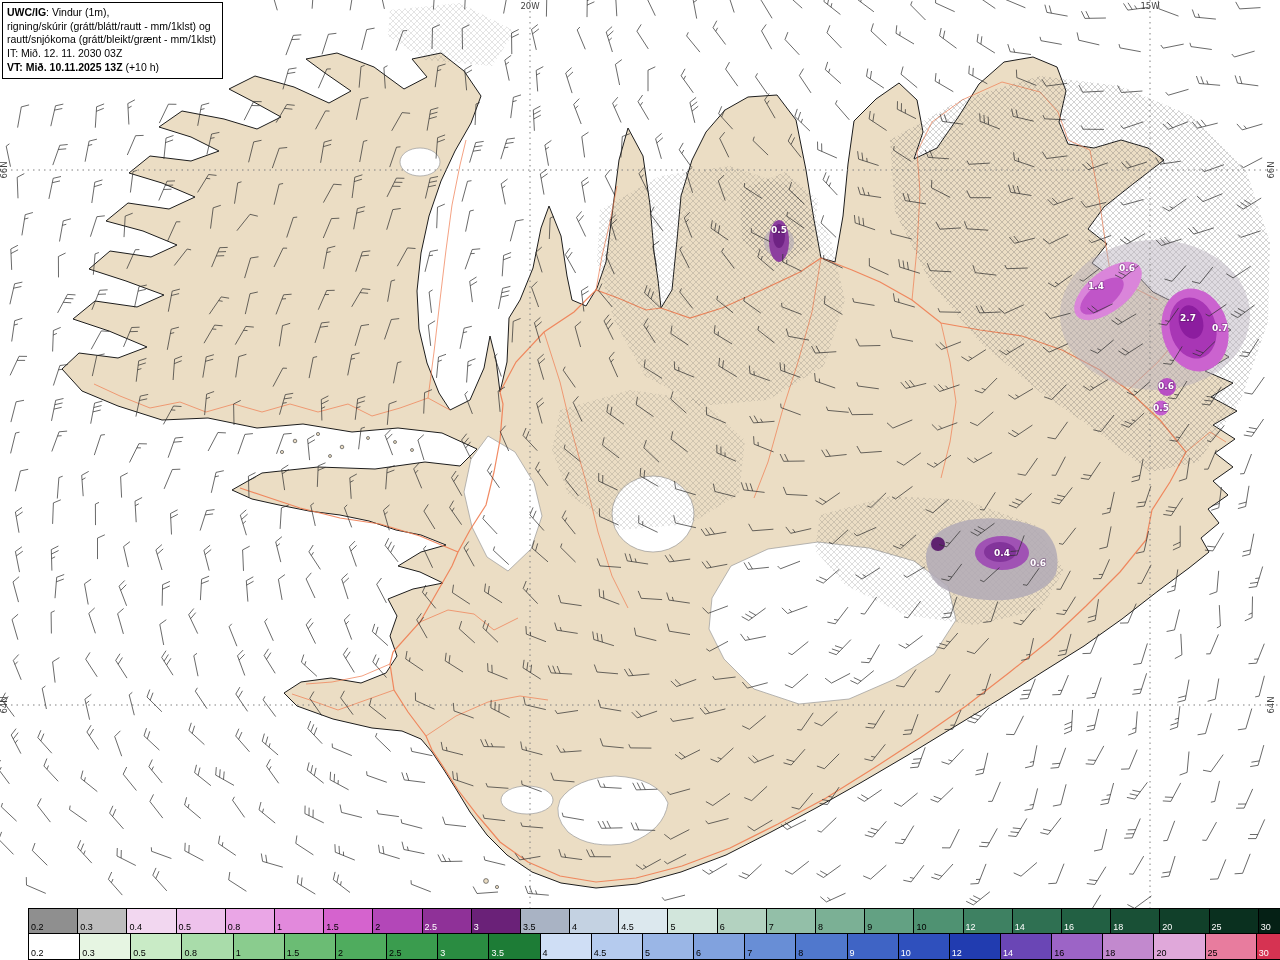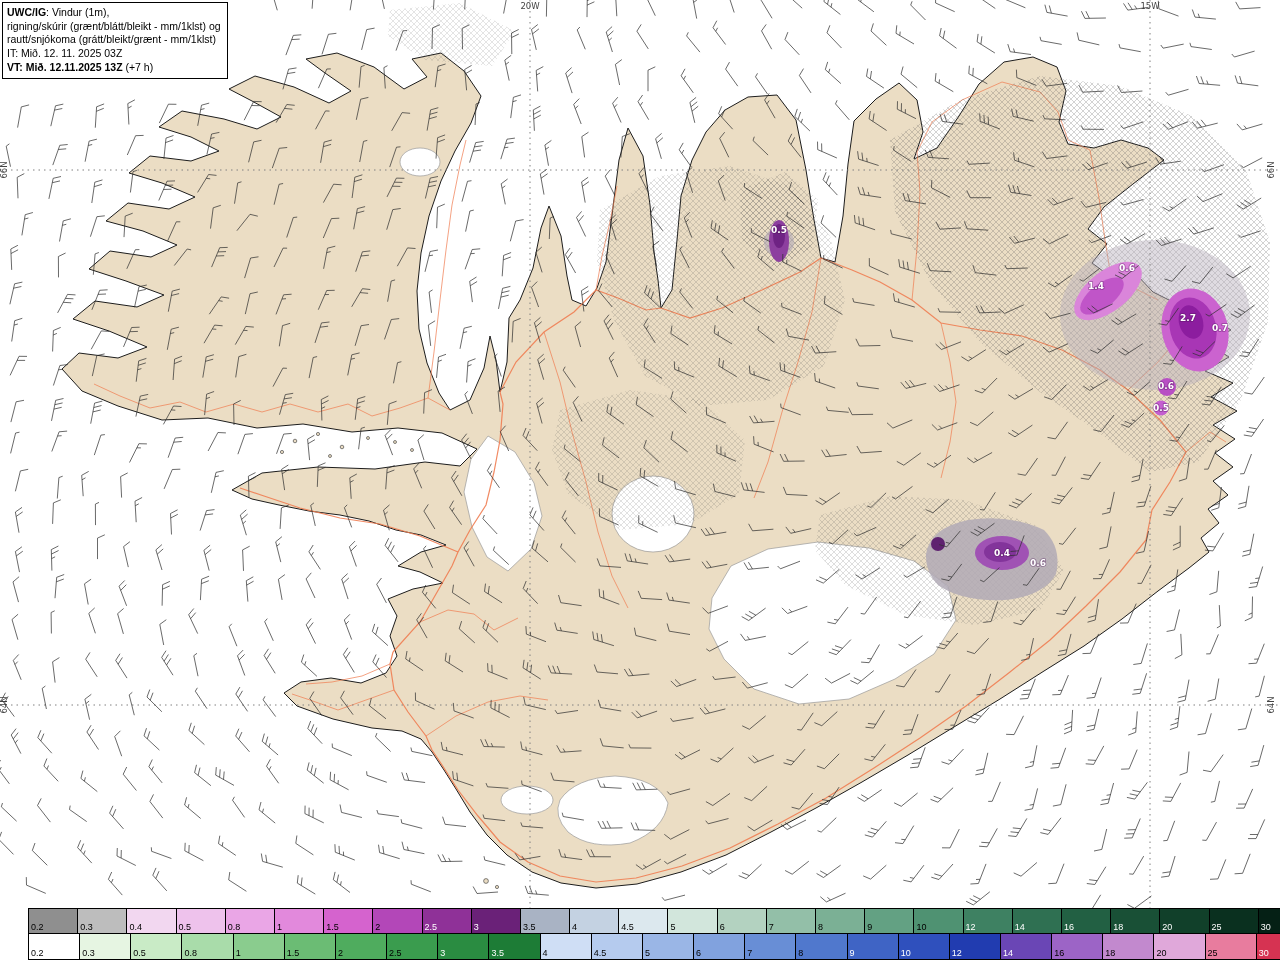--- a/index.html
+++ b/index.html
@@ -38,24 +38,24 @@
   .legend-row .cell span{position:absolute;left:2px;bottom:1px;
     font-size:9px;line-height:1;font-family:"Liberation Sans",sans-serif;}
 </style>
 </head>
 <body>
 
 <div class="map-wrap">
 
   <div class="info-box">
     <div><span class="b">UWC/IG</span><span>: Vindur (1m),</span></div>
-    <div>rigning/skúrir (grænt/blátt/bleikt - mm/1klst) og</div>
+    <div>rigning/skúrir (grátt/blátt/rautt - mm/1klst) og</div>
     <div>rautt/snjókoma (grátt/bleikt/grænt - mm/1klst)</div>
-    <div>IT: Mið. 12. 11. 2025 03Z</div>
-    <div><span class="b">VT: Mið. 12.11.2025 13Z</span><span> (+7 h)</span></div>
+    <div>IT: Mið. 12. 11. 2030 03Z</div>
+    <div><span class="b">VT: Mið. 10.11.2025 13Z</span><span> (+10 h)</span></div>
   </div>
 
   <svg width="1280" height="908" viewBox="0 0 1280 908">
     <defs>
       <pattern id="xh" width="6" height="6" patternUnits="userSpaceOnUse">
         <path class="hatch" d="M0,6 L6,0 M0,0 L6,6"></path>
       </pattern>
     </defs>
 
     <rect class="ocean" x="0" y="0" width="1280" height="908"></rect>

